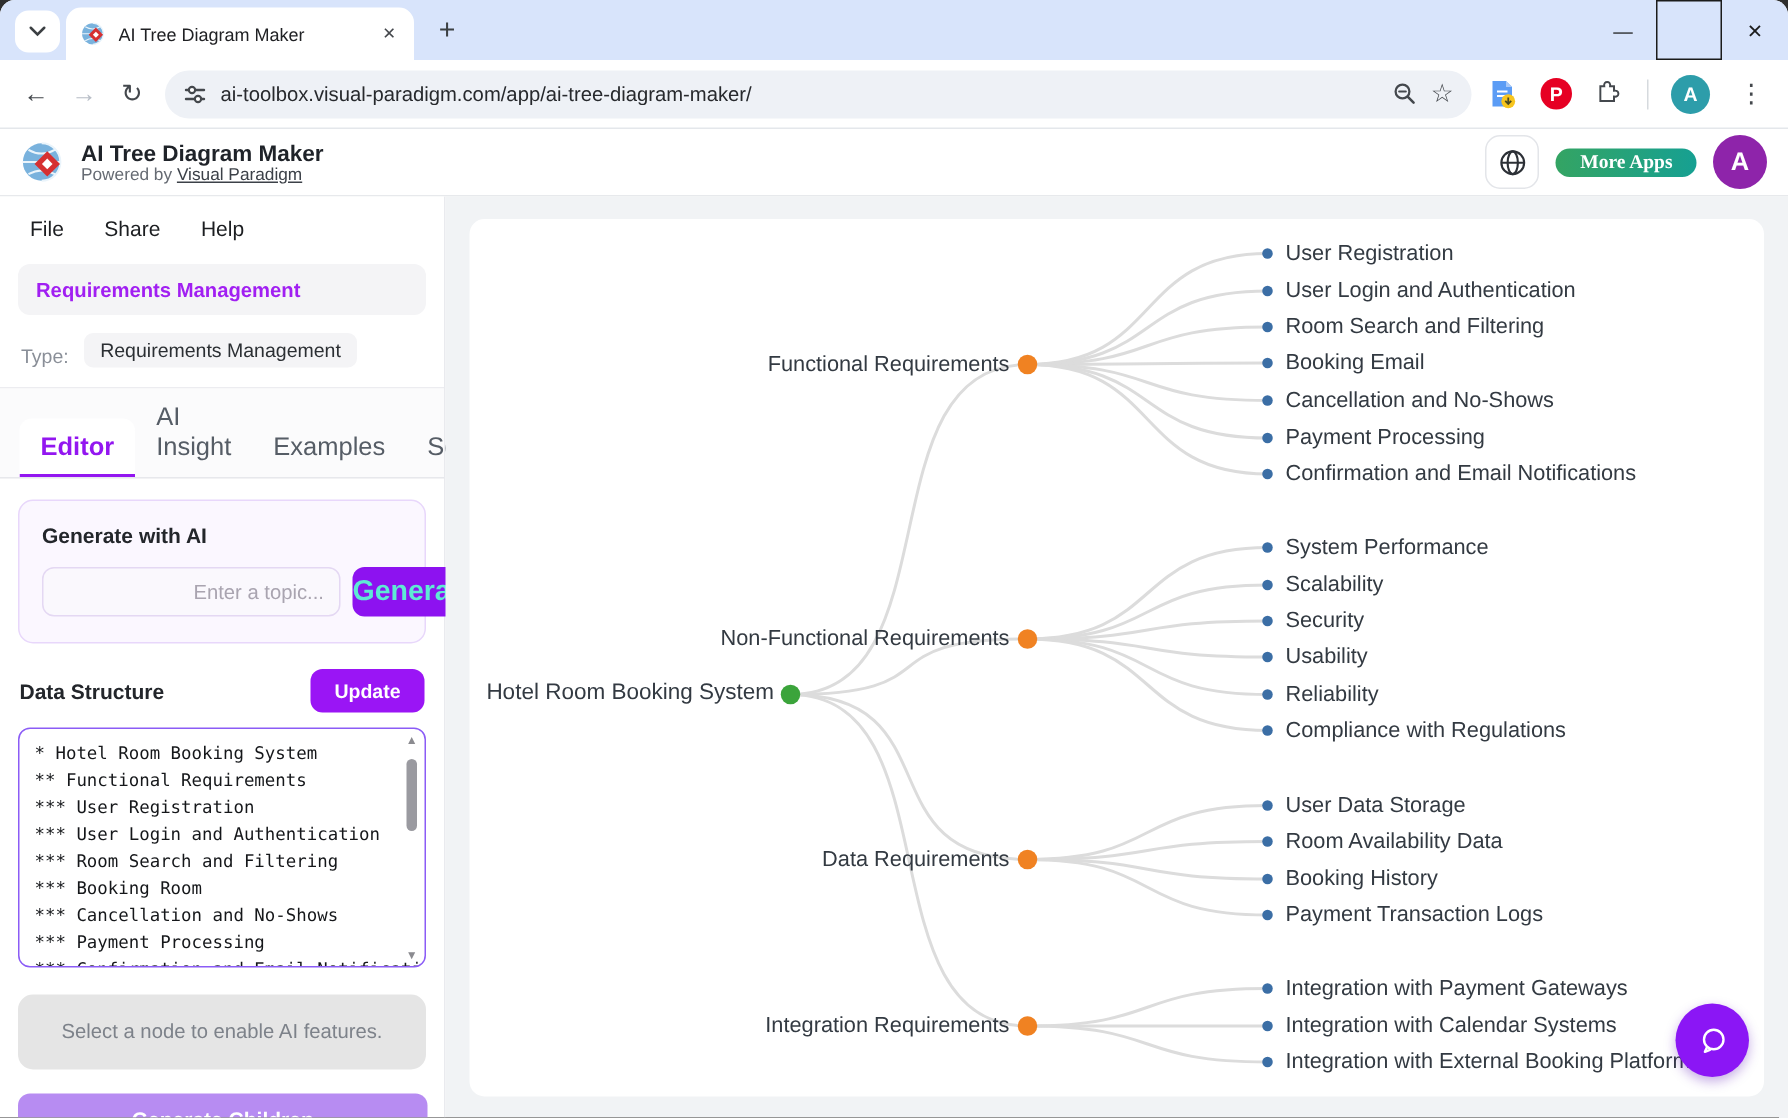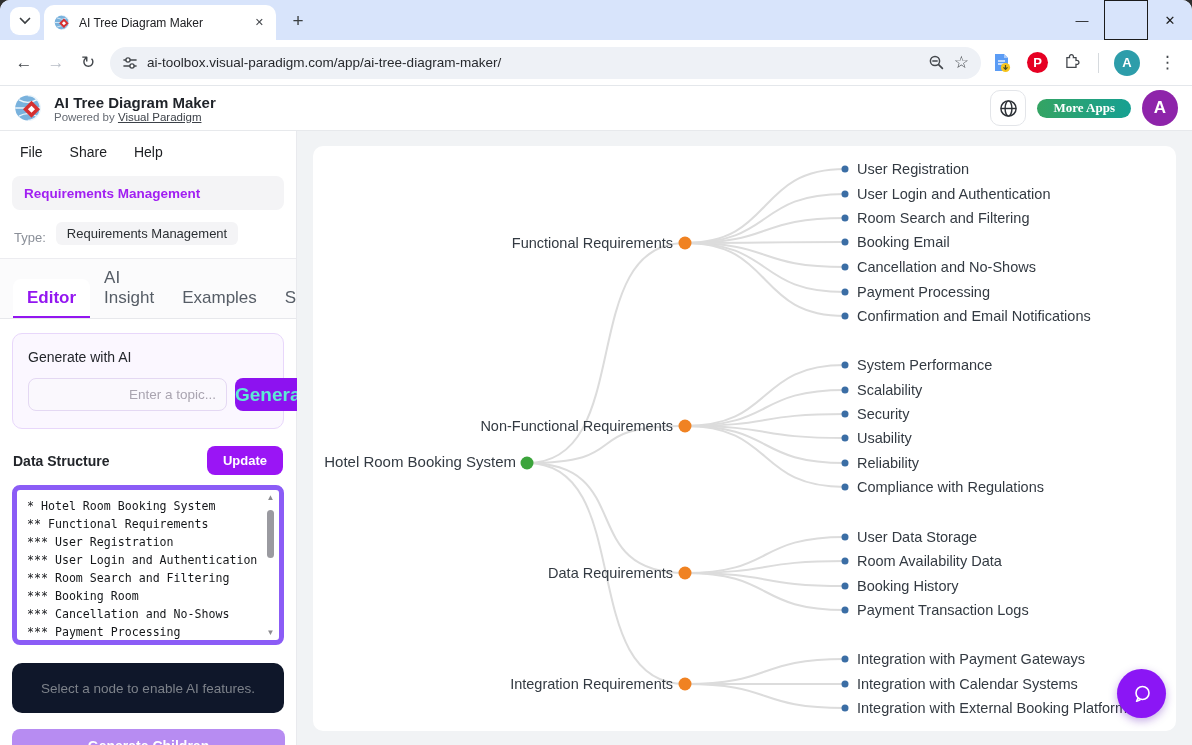--- a/index.html
+++ b/index.html
@@ -62,39 +62,39 @@
     display:flex; align-items:center; padding:0 12px; cursor:pointer; }
   .doc-title-box span { color:#a11ff2; font-size:13.5px; font-weight:bold; }
   .type-row { margin:12px 14px 0; display:flex; align-items:flex-end; gap:10px; }
   .type-label { font-size:13px; color:#8a8f98; }
   .type-pill { background:#f4f4f6; border-radius:6px; padding:4px 11px; font-size:13px; color:#2b2f33; }
   .side-divider { border-top:1px solid #ececf0; margin-top:13px; }
   .side-tabs { display:flex; align-items:flex-end; padding-left:13px; background:#fbfbfc; border-bottom:1px solid #e7e8ec; }
   .side-tab { padding:9px 14px 8px; font-size:17px; color:#565d66; cursor:pointer; border-bottom:2px solid transparent; }
   .side-tab.active { background:#fff; border-radius:8px 8px 0 0; color:#9316f0; font-weight:bold; border-bottom:2px solid #9316f0; }
   .gen-panel { margin:14px 12px 0; background:#fbf7ff; border:1px solid #e8d7fb; border-radius:10px; padding:15px 15px 17px; }
-  .gen-title { font-size:14px; font-weight:normal; color:#23262b; margin-bottom:13px; }
+  .gen-title { font-size:14px; font-weight:bold; color:#23262b; margin-bottom:13px; }
   .gen-row { display:flex; gap:8px; }
   .gen-input { flex:1; height:33px; background:#faf8fd; border:1px solid #e4d8f3; border-radius:8px;
     padding:0 10px; font-size:13.5px; color:#333; font-family:inherit; outline:none;text-align:right; }
   .gen-input::placeholder { color:#a9a4b0; }
   .gen-btn { width:89px; height:33px; border:none; border-radius:8px; background:#8d12f0; color:#5eead4;
     font-size:19px; font-weight:bold; cursor:pointer; font-family:inherit; }
   .ds-header { margin:17px 13px 10px; display:flex; align-items:center; justify-content:space-between; }
   .ds-title { font-size:14px; font-weight:bold; color:#23262b; }
   .update-btn { height:29px; padding:0 16px; border:none; border-radius:8px; background:#9a15f5; color:#fff;
     font-size:13px; font-weight:bold; cursor:pointer; font-family:inherit; }
-  .ds-box { margin:0 12px; height:160px; border:5px solid #8b5cf6; border-radius:8px; background:#fff;
+  .ds-box { margin:0 12px; height:160px; border:1px solid #8b5cf6; border-radius:8px; background:#fff;
     position:relative; overflow:hidden; padding:7px 22px 0 10px; }
   .code-line { font-family:"DejaVu Sans Mono", monospace; font-size:11.6px; line-height:18px;
     color:#15171a; white-space:nowrap; }
   .ds-scroll { position:absolute; top:2px; right:2px; bottom:2px; width:13px; }
   .ds-arrow { position:absolute; left:0; width:13px; text-align:center; font-size:8px; color:#8b8b90; cursor:pointer; }
   .ds-thumb { position:absolute; left:3px; top:18px; width:7px; height:48px; background:#9a9aa0; border-radius:4px; cursor:pointer; }
-  .hint-box { margin:18px 12px 0; background:#0f172a; border-radius:10px; padding:16px 10px; text-align:center; }
+  .hint-box { margin:18px 12px 0; background:#e5e5e5; border-radius:10px; padding:16px 10px; text-align:center; }
   .hint-box span { font-size:13.5px; color:#7d828a; }
   .gen-children { margin:16px 12px 0; width:273px; height:33px; border:none; border-radius:8px;
     background:#b78cf2; color:#fff; font-size:14px; font-weight:bold; cursor:default; font-family:inherit; }
 
   
   .main { flex:1; position:relative; background:#f1f3f5; }
   .canvas { position:absolute; left:16px; top:15px; right:16px; bottom:14px; background:#fff; border-radius:10px; overflow:hidden; }
   .canvas svg { position:absolute; left:0; top:0; }
   #tree-labels { position:absolute; inset:0; }
   .tnode { position:absolute; white-space:nowrap; font-size:14.5px; color:#333a42; line-height:20px; cursor:pointer; }

